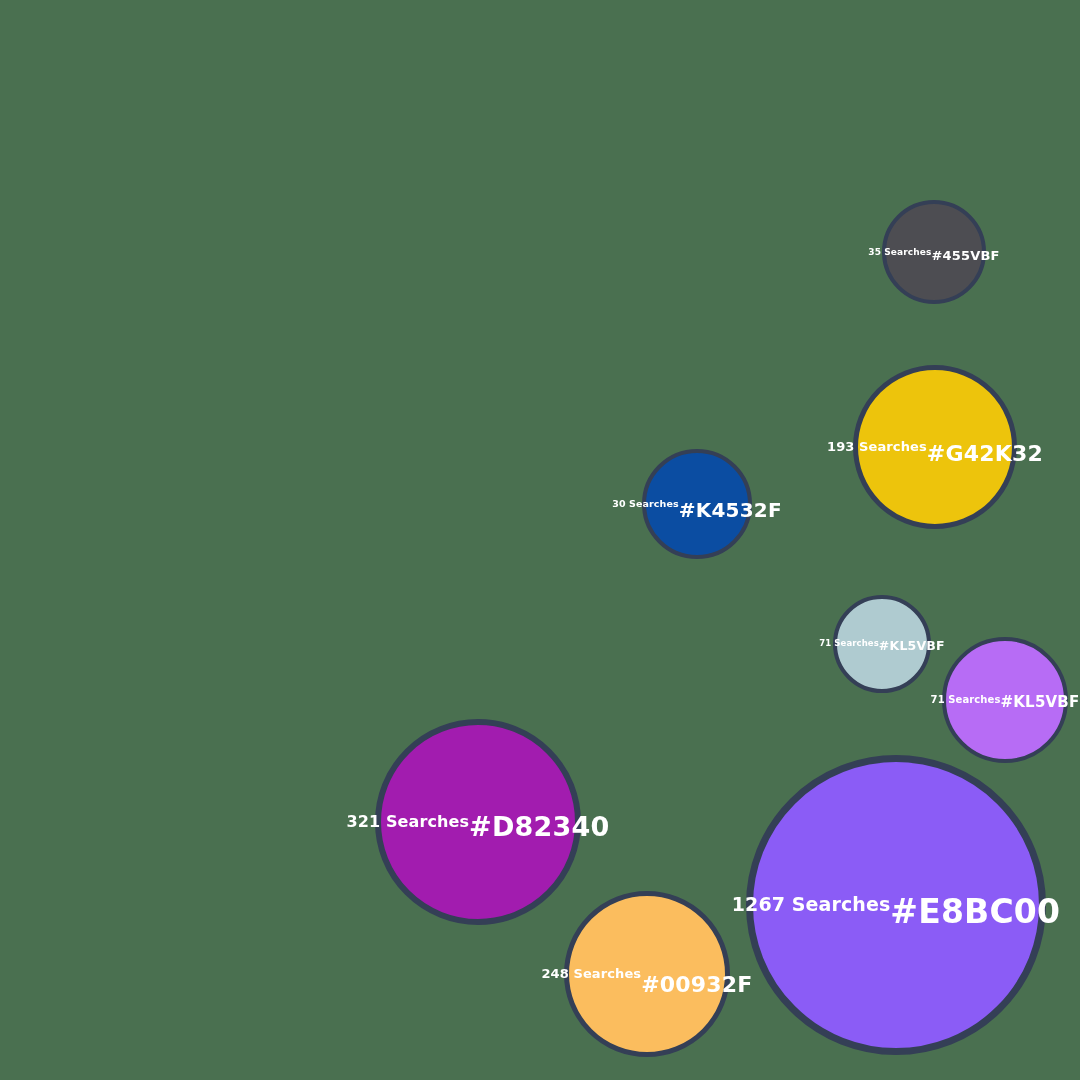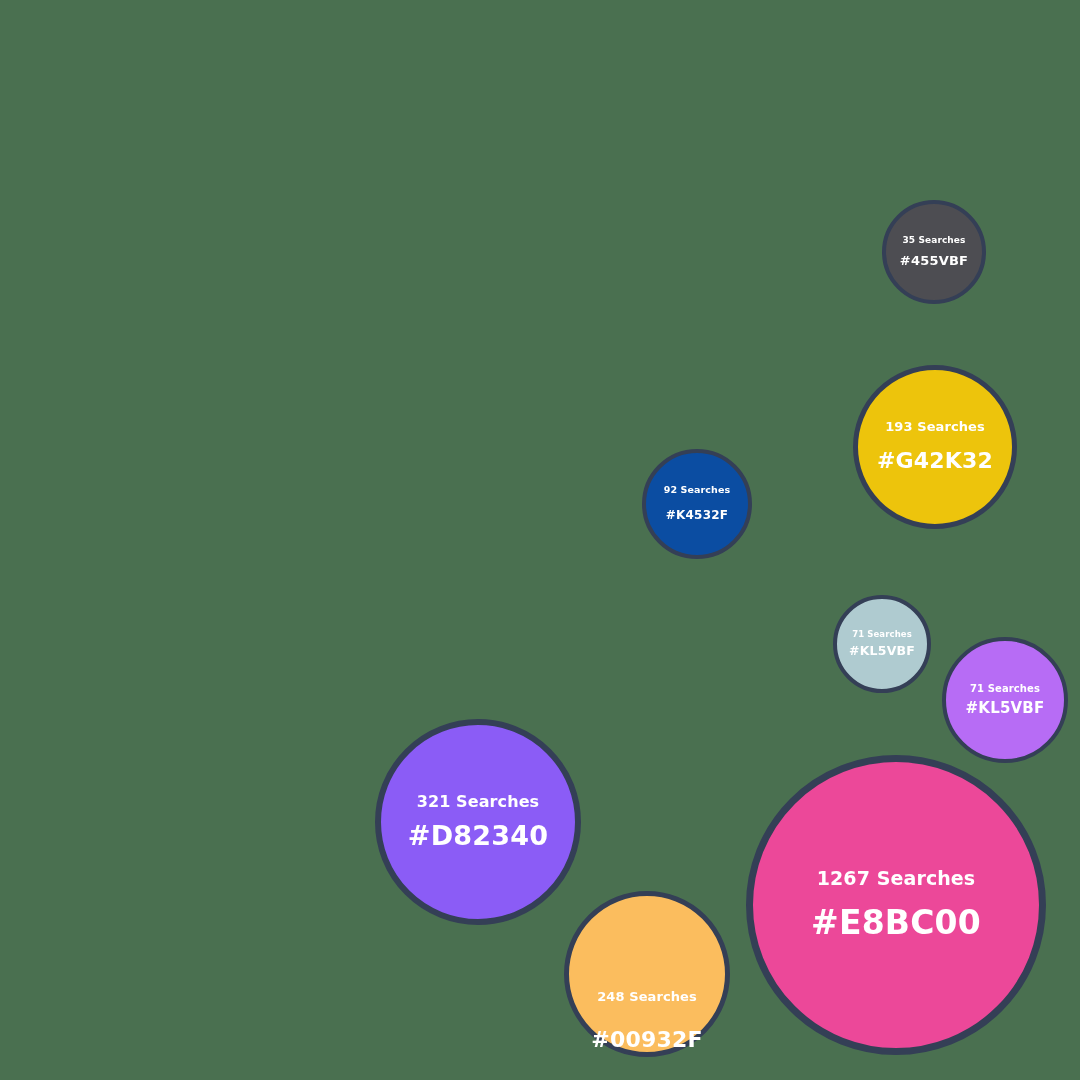--- a/index.html
+++ b/index.html
@@ -19,21 +19,21 @@
     height: 1080px;
     background: #4A7050;
   }
   .bubble {
     position: absolute;
     border-radius: 50%;
     box-sizing: border-box;
     border-style: solid;
     border-color: #343F56;
     display: flex;
-    flex-direction: column;
+    flex-direction: row;
     align-items: center;
     justify-content: center;
     text-align: center;
     line-height: 1.15;
   }
   .bubble-count {
     color: #FFFFFF;
     font-weight: 700;
     white-space: nowrap;
     letter-spacing: 0.1px;
@@ -51,36 +51,36 @@
 <div id="stage" style="background: rgb(74, 112, 80); width: 1080px; height: 1080px;">
     <div class="bubble" style="width: 104px; height: 104px; left: 882px; top: 200px; background: rgb(77, 77, 82); border-width: 4px; border-color: rgb(52, 63, 86);">
       <div class="bubble-count" style="font-size: 9px; color: rgb(255, 255, 255);">35 Searches</div>
       <div class="bubble-code" style="font-size: 13px; margin-top: 9px; color: rgb(255, 255, 255);">#455VBF</div>
     </div>
     <div class="bubble" style="width: 164px; height: 164px; left: 853px; top: 365px; background: rgb(237, 196, 12); border-width: 5px; border-color: rgb(52, 63, 86);">
       <div class="bubble-count" style="font-size: 13px; color: rgb(255, 255, 255);">193 Searches</div>
       <div class="bubble-code" style="font-size: 22px; margin-top: 13px; color: rgb(255, 255, 255);">#G42K32</div>
     </div>
     <div class="bubble" style="width: 110px; height: 110px; left: 642px; top: 449px; background: rgb(11, 77, 162); border-width: 4px; border-color: rgb(52, 63, 86);">
-      <div class="bubble-count" style="font-size: 9.5px; color: rgb(255, 255, 255);">92 Searches</div>
-      <div class="bubble-code" style="font-size: 12px; margin-top: 13px; color: rgb(255, 255, 255);">#K4532F</div>
+      <div class="bubble-count" style="font-size: 9.5px; color: rgb(255, 255, 255);">30 Searches</div>
+      <div class="bubble-code" style="font-size: 20px; margin-top: 13px; color: rgb(255, 255, 255);">#K4532F</div>
     </div>
     <div class="bubble" style="width: 98px; height: 98px; left: 833px; top: 595px; background: rgb(175, 203, 208); border-width: 4px; border-color: rgb(52, 63, 86);">
       <div class="bubble-count" style="font-size: 8.5px; color: rgb(255, 255, 255);">71 Searches</div>
       <div class="bubble-code" style="font-size: 12.5px; margin-top: 4.41px; color: rgb(255, 255, 255);">#KL5VBF</div>
     </div>
     <div class="bubble" style="width: 126px; height: 126px; left: 942px; top: 637px; background: rgb(183, 108, 245); border-width: 4px; border-color: rgb(52, 63, 86);">
       <div class="bubble-count" style="font-size: 10px; color: rgb(255, 255, 255);">71 Searches</div>
       <div class="bubble-code" style="font-size: 15px; margin-top: 5.67px; color: rgb(255, 255, 255);">#KL5VBF</div>
     </div>
-    <div class="bubble" style="width: 206px; height: 206px; left: 375px; top: 719px; background: #8b5cf6; border-width: 6px; border-color: rgb(52, 63, 86);">
+    <div class="bubble" style="width: 206px; height: 206px; left: 375px; top: 719px; background: #a21caf; border-width: 6px; border-color: rgb(52, 63, 86);">
       <div class="bubble-count" style="font-size: 16px; color: rgb(255, 255, 255);">321 Searches</div>
       <div class="bubble-code" style="font-size: 27px; margin-top: 9.27px; color: rgb(255, 255, 255); text-align: center;">#D82340</div>
     </div>
-    <div class="bubble" style="width: 300px; height: 300px; left: 746px; top: 755px; background: #ec4899; border-width: 7px; border-color: rgb(52, 63, 86);">
+    <div class="bubble" style="width: 300px; height: 300px; left: 746px; top: 755px; background: #8b5cf6; border-width: 7px; border-color: rgb(52, 63, 86);">
       <div class="bubble-count" style="font-size: 19px; color: rgb(255, 255, 255);">1267 Searches</div>
       <div class="bubble-code" style="font-size: 33px; margin-top: 13.5px; color: rgb(255, 255, 255); text-align: center;">#E8BC00</div>
     </div>
-    <div class="bubble" style="width: 166px; height: 166px; left: 564px; top: 891px; background: rgb(251, 189, 94); border-width: 5px; border-color: rgb(52, 63, 86); justify-content: flex-end;">
+    <div class="bubble" style="width: 166px; height: 166px; left: 564px; top: 891px; background: rgb(251, 189, 94); border-width: 5px; border-color: rgb(52, 63, 86);">
       <div class="bubble-count" style="font-size: 13px; color: rgb(255, 255, 255);">248 Searches</div>
       <div class="bubble-code" style="font-size: 22px; margin-top: 22px; color: rgb(255, 255, 255);">#00932F</div>
     </div>
   </div>
 
 </body></html>

